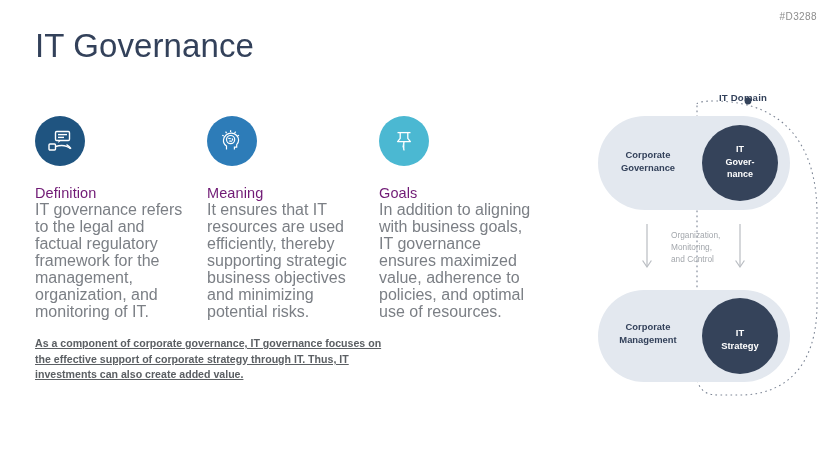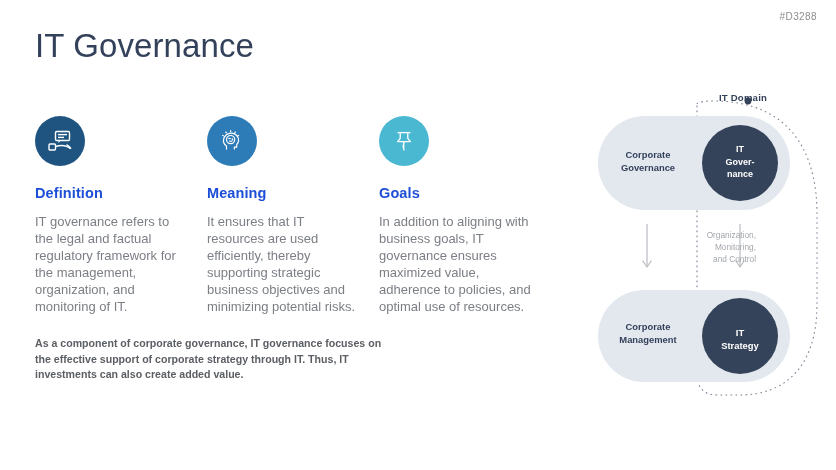--- a/index.html
+++ b/index.html
@@ -63,41 +63,42 @@
     width: 54px; height: 54px;
     border-radius: 50%;
     opacity: 0.45;
     z-index: -1;
   }
   .icon-circle svg { display: block; }
 
   .col-heading {
     margin-top: 19px;
     font-size: 14.5px;
-    font-weight: 700;
-    color: #1d4ed8;
+    font-weight: 400;
+    color: #701a75;
     letter-spacing: 0.1px;
   }
   .col-body {
-    margin-top: 12px;
-    font-size: 13px;
+    margin-top: 0;
+    font-size: 16px;
     line-height: 17px;
     color: #7b7f85;
   }
 
   
   #summary {
     position: absolute;
     left: 35px;
     top: 336px;
     width: 360px;
     font-size: 10.6px;
     line-height: 15.6px;
     font-weight: 700;
     color: #5b5f63;
+    text-decoration: underline;
   }
 
   
   #diagram {
     position: absolute;
     left: 590px;
     top: 74px;
     width: 246px;
     height: 330px;
   }
@@ -141,24 +142,24 @@
   #it-strategy-label {
     left: 120px;
     top: 252px;
     width: 60px;
     font-size: 9.4px;
     line-height: 13px;
     color: #ffffff;
   }
   #flow-label {
     position: absolute;
-    left: 60px;
+    left: 81px;
     top: 155px;
     width: 106px;
-    text-align: right;
+    text-align: left;
     font-size: 8.3px;
     line-height: 12px;
     color: #a3a7ac;
     font-weight: 400;
   }
 </style>
 </head>
 <body>
 
 <div id="slide">

